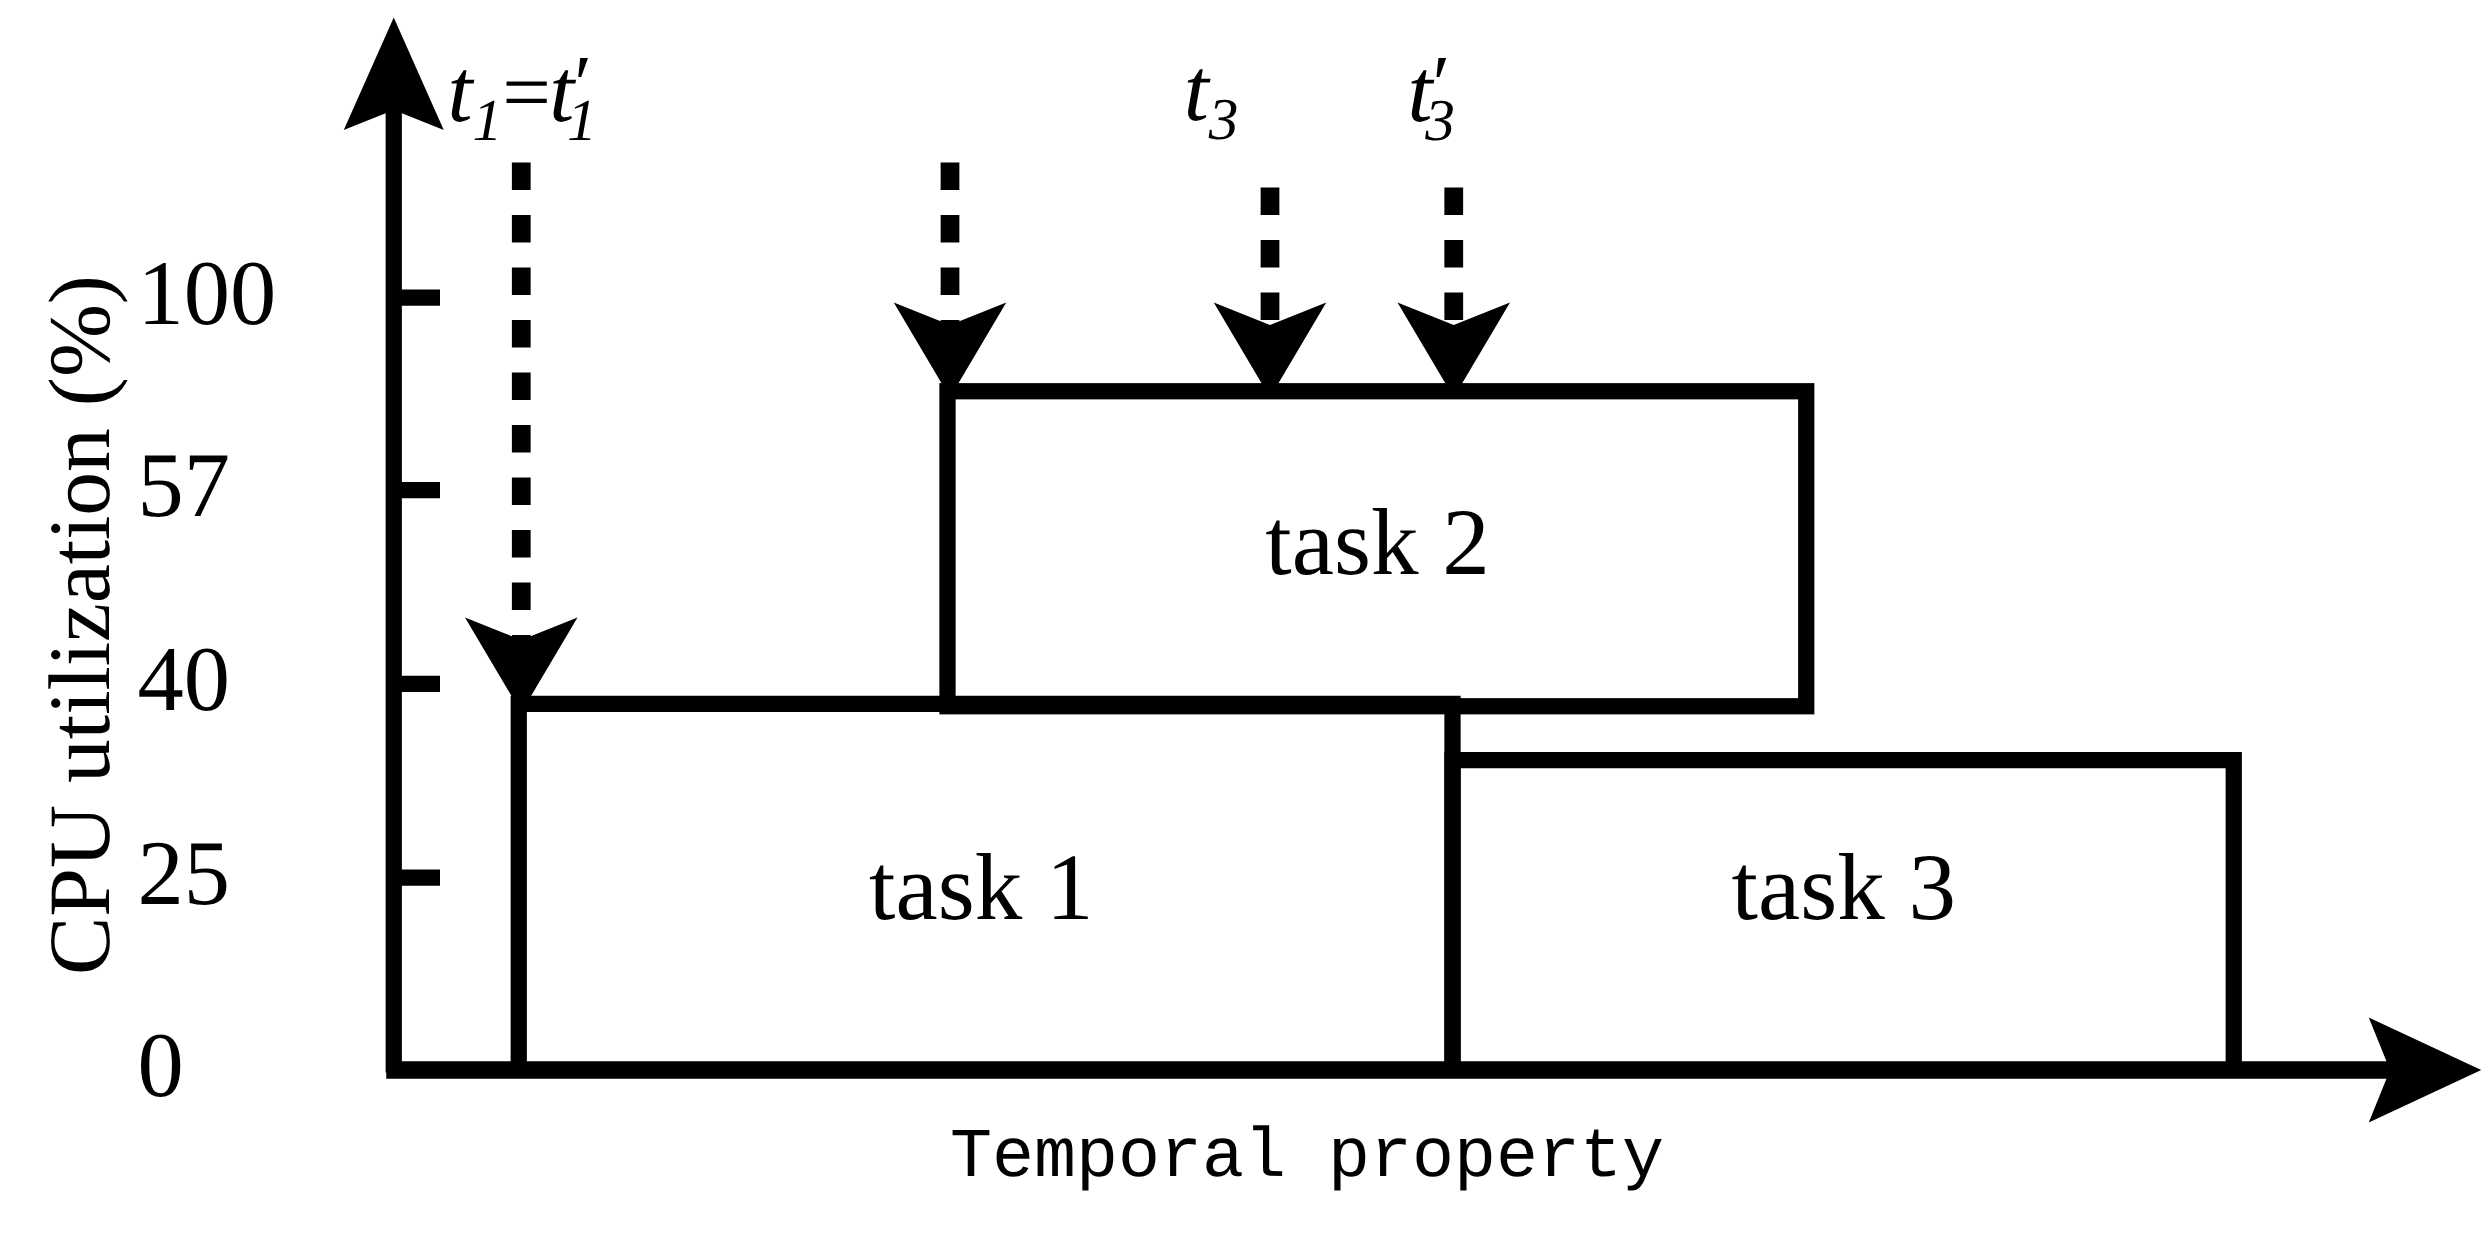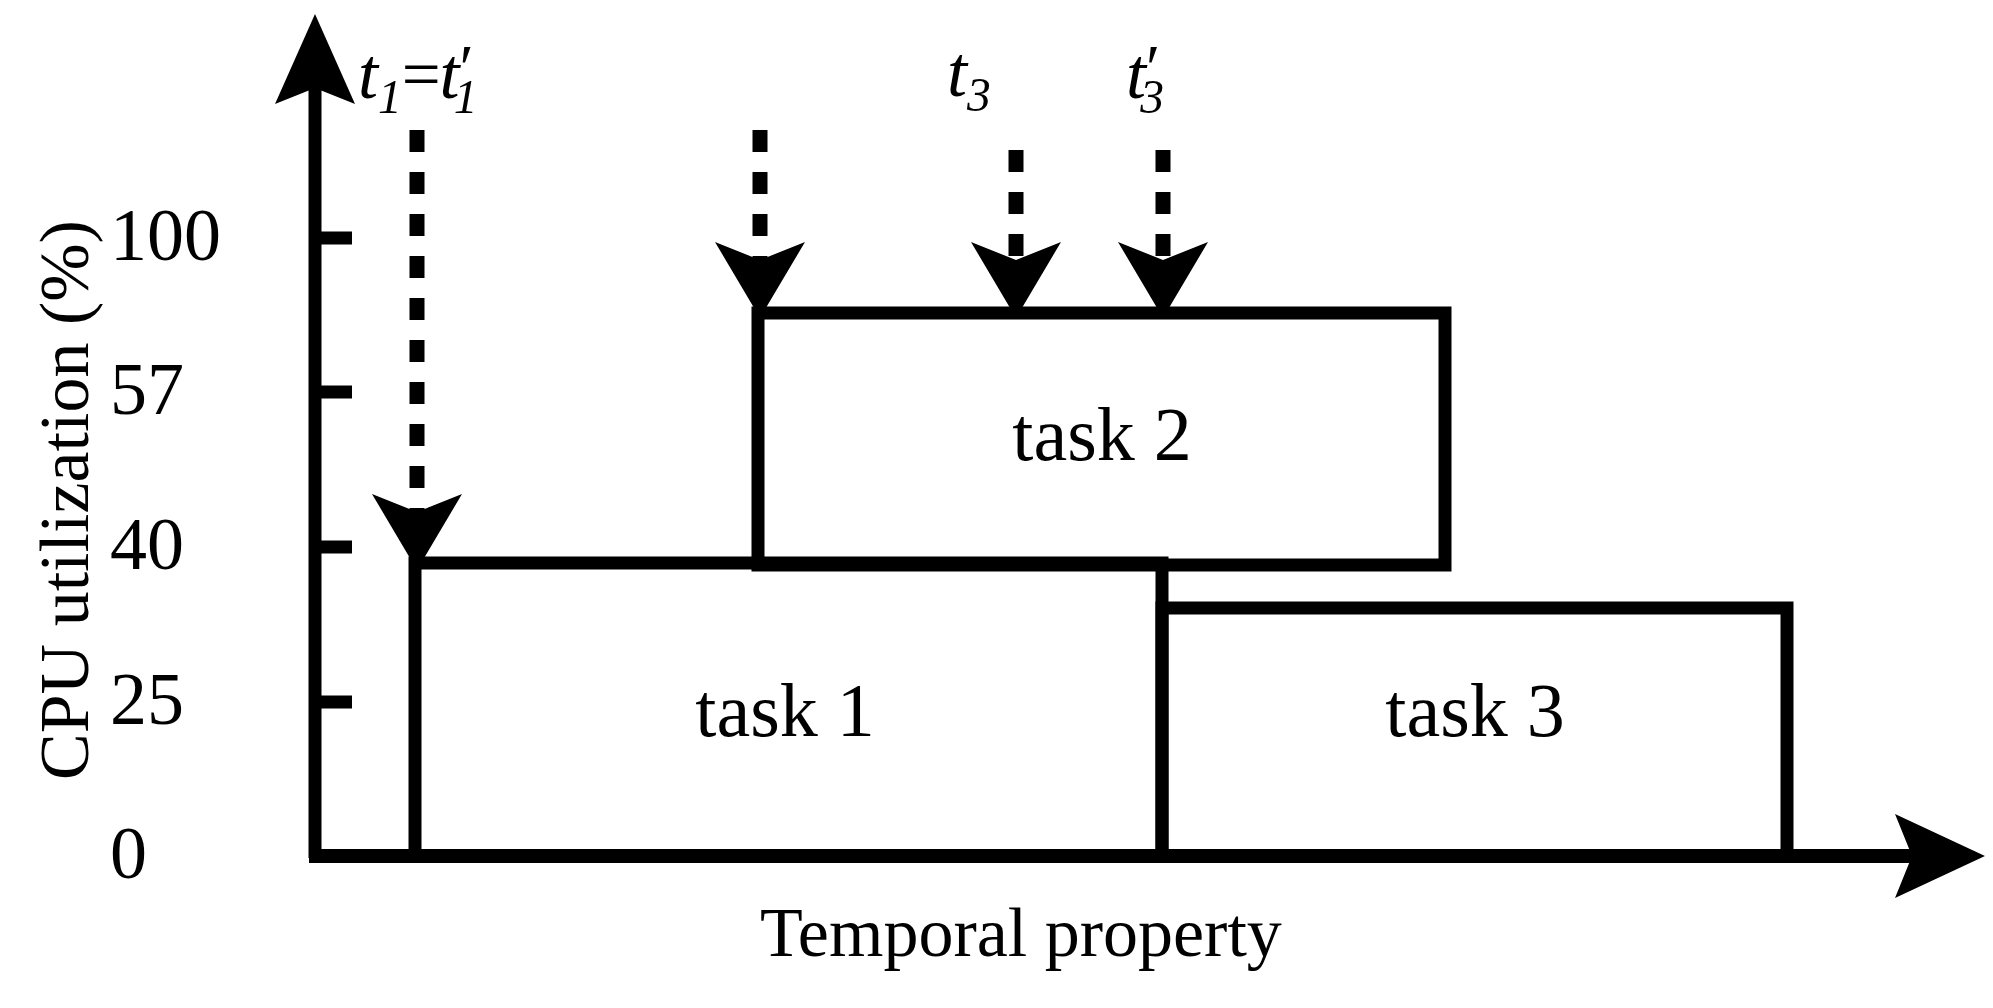--- a/index.html
+++ b/index.html
@@ -33,22 +33,22 @@
   .ytick-label {
     font-size: 74px;
     font-family: "Liberation Serif", "DejaVu Serif", serif;
   }
   .axis-title-y {
     font-size: 70px;
     transform-origin: 0 0;
     font-family: "Liberation Serif", "DejaVu Serif", serif;
   }
   .axis-title-x {
-    font-size: 70px;
-    font-family: Liberation Serif, serif;
+    font-size: 56px;
+    font-family: Liberation Mono, monospace;
   }
   .bar-label {
     font-size: 76px;
     text-align: center;
     font-family: "Liberation Serif", "DejaVu Serif", serif;
   }
   .tmark {
     font-size: 72px;
     font-family: "Liberation Serif", "DejaVu Serif", serif;
     font-style: italic;

